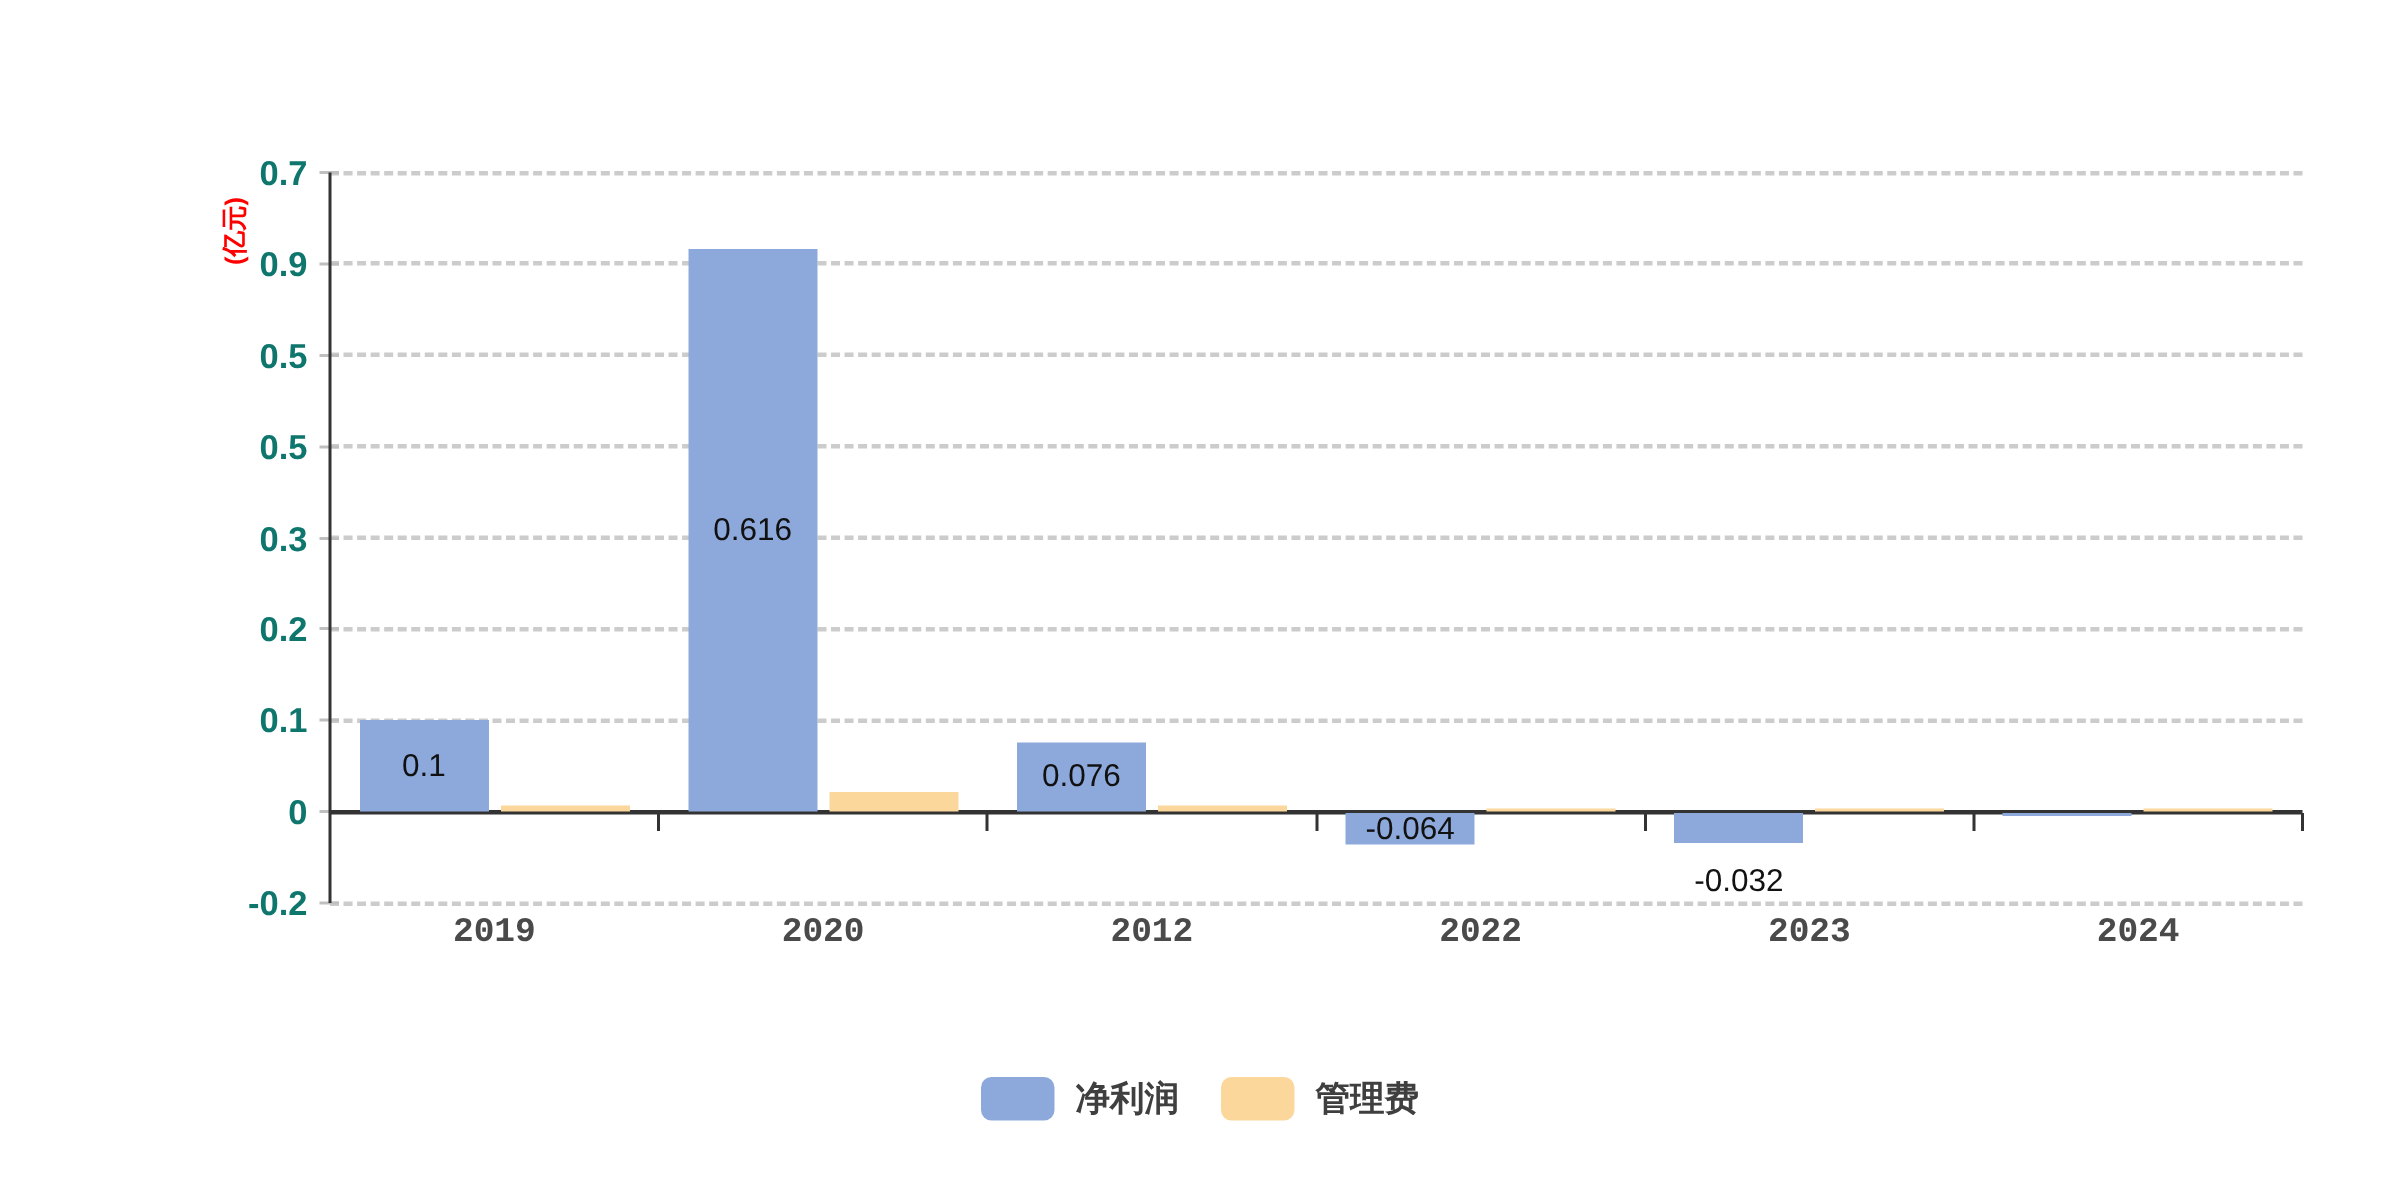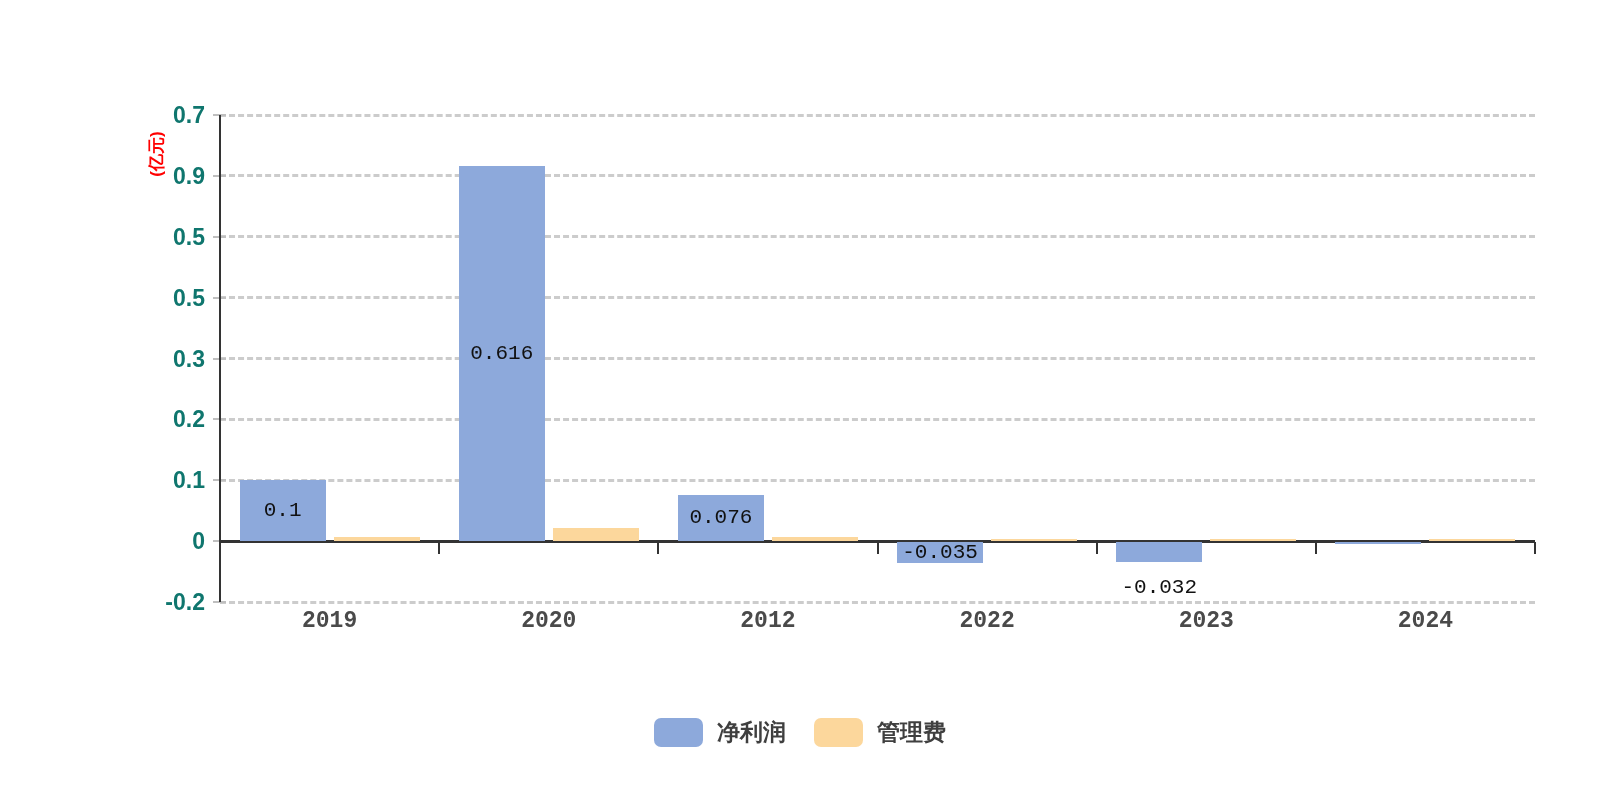--- a/index.html
+++ b/index.html
@@ -27,21 +27,20 @@
   .x-tick-mark{position:absolute;width:2px;height:12px;background:#333333;}
   .x-cat-label{
     position:absolute;width:160px;text-align:center;font-size:23px;color:#4a4a4a;
     font-weight:bold;
     font-family:Liberation Mono, monospace;
   }
   .bar{position:absolute;}
   .bar-label{
     position:absolute;width:120px;text-align:center;font-size:21px;color:#111111;
     line-height:24px;
-    font-family:Liberation Mono, monospace;
   }
   .legend-row{
     position:absolute;left:0;top:712px;width:1600px;height:40px;
     display:flex;justify-content:center;align-items:center;gap:28px;
   }
   .legend-item{display:flex;align-items:center;gap:14px;cursor:pointer;}
   .legend-swatch{width:49px;height:29px;border-radius:7px;}
   .legend-label{font-size:23px;color:#3f3f3f;font-weight:bold;}
   .footer-note{
     position:absolute;left:0;top:768px;width:1600px;text-align:center;
@@ -89,21 +88,21 @@
       <div class="x-tick-mark" style="left: 1095.67px; top: 542.125px;"></div>
       <div class="x-tick-mark" style="left: 1314.83px; top: 542.125px;"></div>
       <div class="x-tick-mark" style="left: 1534px; top: 542.125px;"></div>
       <div class="bar" style="left: 239.583px; top: 480.25px; width: 86px; height: 60.875px; background: rgb(141, 169, 219);"></div>
       <div class="bar-label" style="left: 222.583px; top: 498.688px;">0.1</div>
       <div class="bar" style="left: 458.75px; top: 166.135px; width: 86px; height: 374.99px; background: rgb(141, 169, 219);"></div>
       <div class="bar-label" style="left: 441.75px; top: 341.63px;">0.616</div>
       <div class="bar" style="left: 677.917px; top: 494.86px; width: 86px; height: 46.265px; background: rgb(141, 169, 219);"></div>
       <div class="bar-label" style="left: 660.917px; top: 505.993px;">0.076</div>
       <div class="bar" style="left: 897.083px; top: 542.125px; width: 86px; height: 21.3063px; background: rgb(141, 169, 219);"></div>
-      <div class="bar-label" style="left: 880.083px; top: 540.778px;">-0.035</div>
+      <div class="bar-label" style="left: 880.083px; top: 540.778px;">-0.064</div>
       <div class="bar" style="left: 1116.25px; top: 542.125px; width: 86px; height: 19.48px; background: rgb(141, 169, 219);"></div>
       <div class="bar-label" style="left: 1099.25px; top: 539.865px; margin-top: 36px;">-0.032</div>
       <div class="bar" style="left: 1335.42px; top: 542.125px; width: 86px; height: 2px; background: rgb(141, 169, 219);"></div>
       <div class="bar" style="left: 333.583px; top: 536.864px; width: 86px; height: 4.26125px; background: rgb(252, 215, 156);"></div>
       <div class="bar" style="left: 552.75px; top: 527.732px; width: 86px; height: 13.3925px; background: rgb(252, 215, 156);"></div>
       <div class="bar" style="left: 771.917px; top: 536.864px; width: 86px; height: 4.26125px; background: rgb(252, 215, 156);"></div>
       <div class="bar" style="left: 991.083px; top: 539.125px; width: 86px; height: 2px; background: rgb(252, 215, 156);"></div>
       <div class="bar" style="left: 1210.25px; top: 538.69px; width: 86px; height: 2.435px; background: rgb(252, 215, 156);"></div>
       <div class="bar" style="left: 1429.42px; top: 538.69px; width: 86px; height: 2.435px; background: rgb(252, 215, 156);"></div>
       <div class="x-cat-label" style="left: 249.583px; top: 608px;">2019</div>

